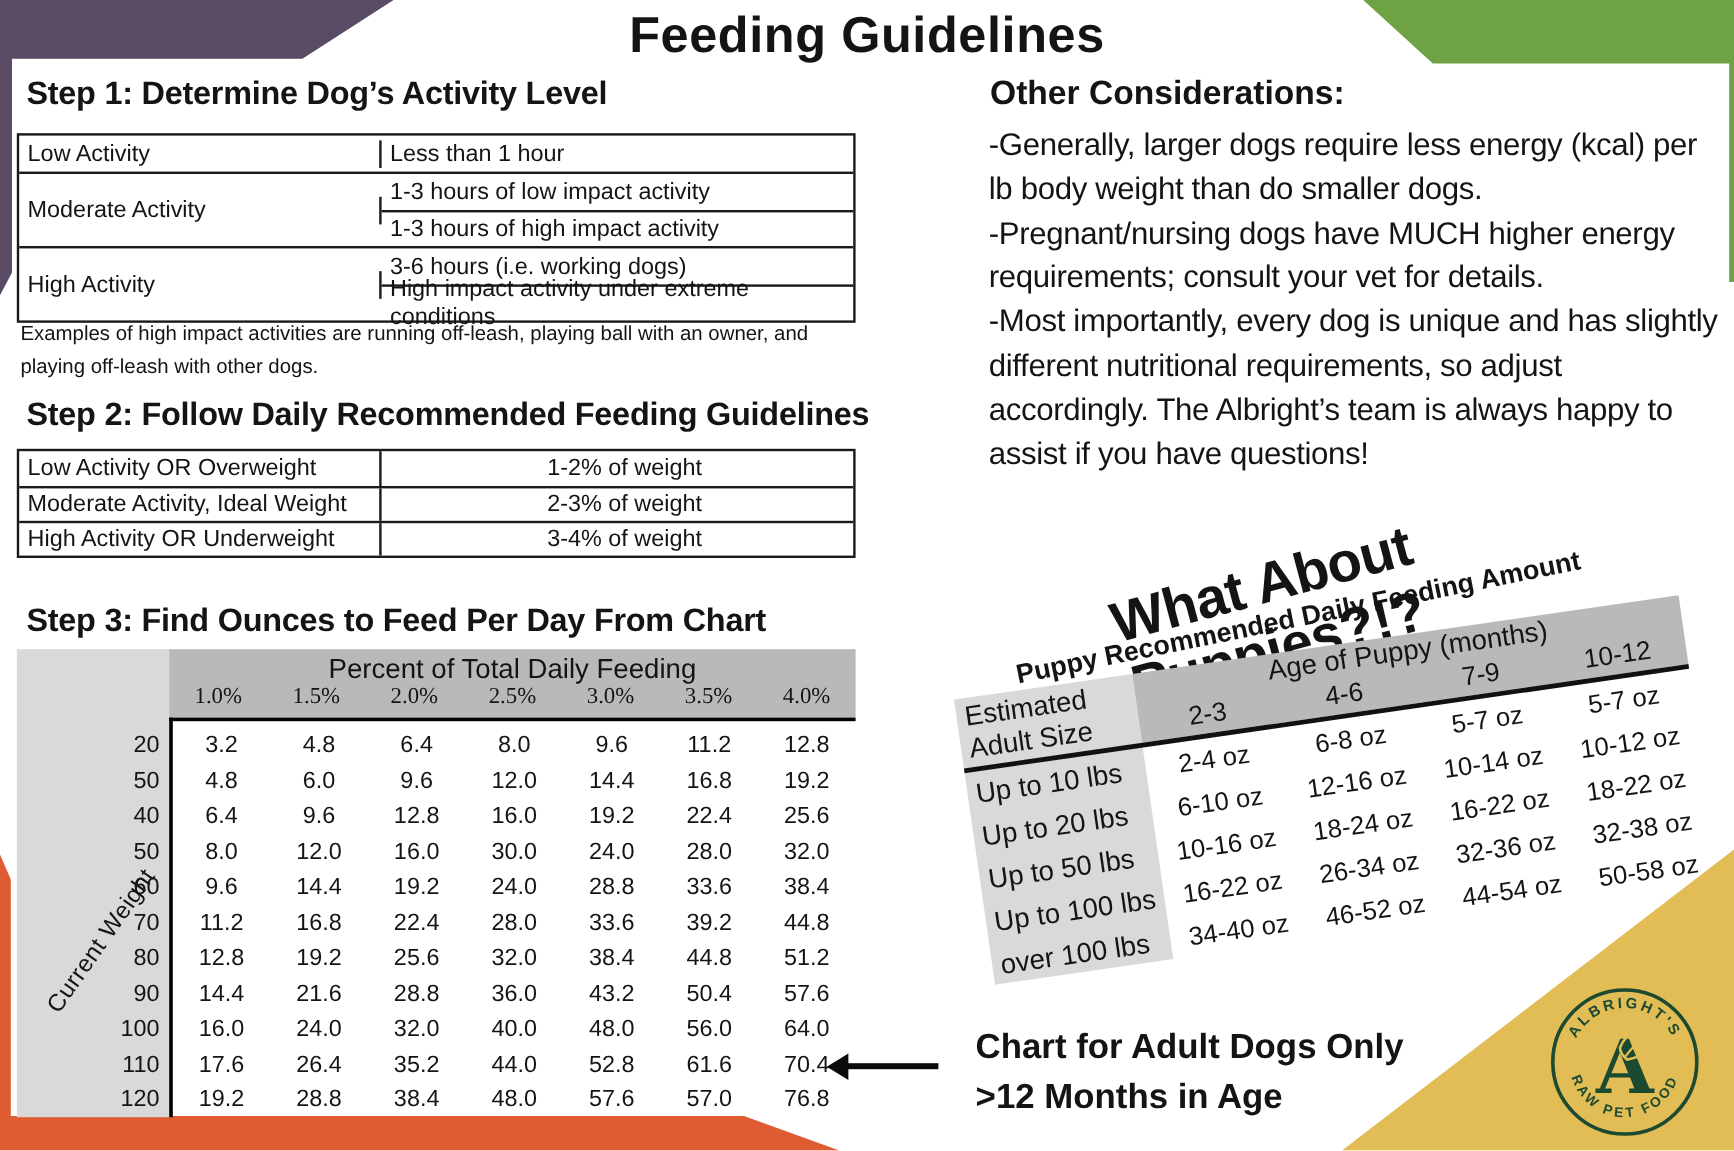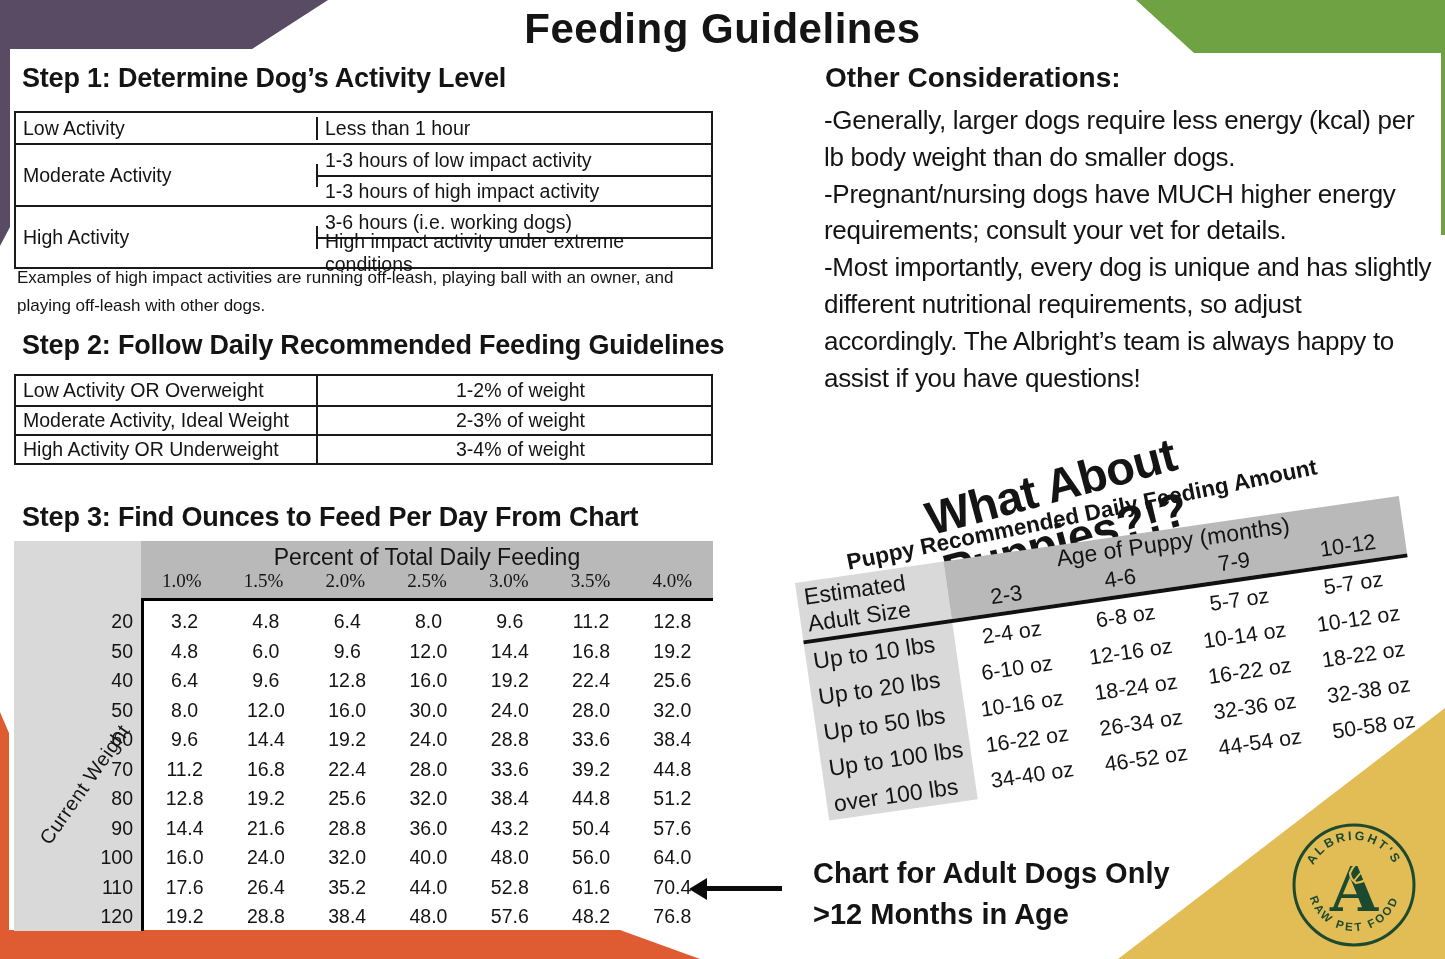--- a/index.html
+++ b/index.html
@@ -261,21 +261,21 @@
           <span>52.8</span>
           <span>61.6</span>
           <span>70.4</span>
         </div>
         <div class="chart-row">
           <span>19.2</span>
           <span>28.8</span>
           <span>38.4</span>
           <span>48.0</span>
           <span>57.6</span>
-          <span>48.2</span>
+          <span>57.0</span>
           <span>76.8</span>
         </div>
       </div>
     <div id="current-weight-label" class="abs">Current Weight</div>
   </div>
 
   <div id="other-heading" class="abs z1">Other Considerations:</div>
   <div id="other-paragraphs" class="abs z1">
       <p>-Generally, larger dogs require less energy (kcal) per lb body weight than do smaller dogs.</p>
       <p>-Pregnant/nursing dogs have MUCH higher energy requirements; consult your vet for details.</p>

